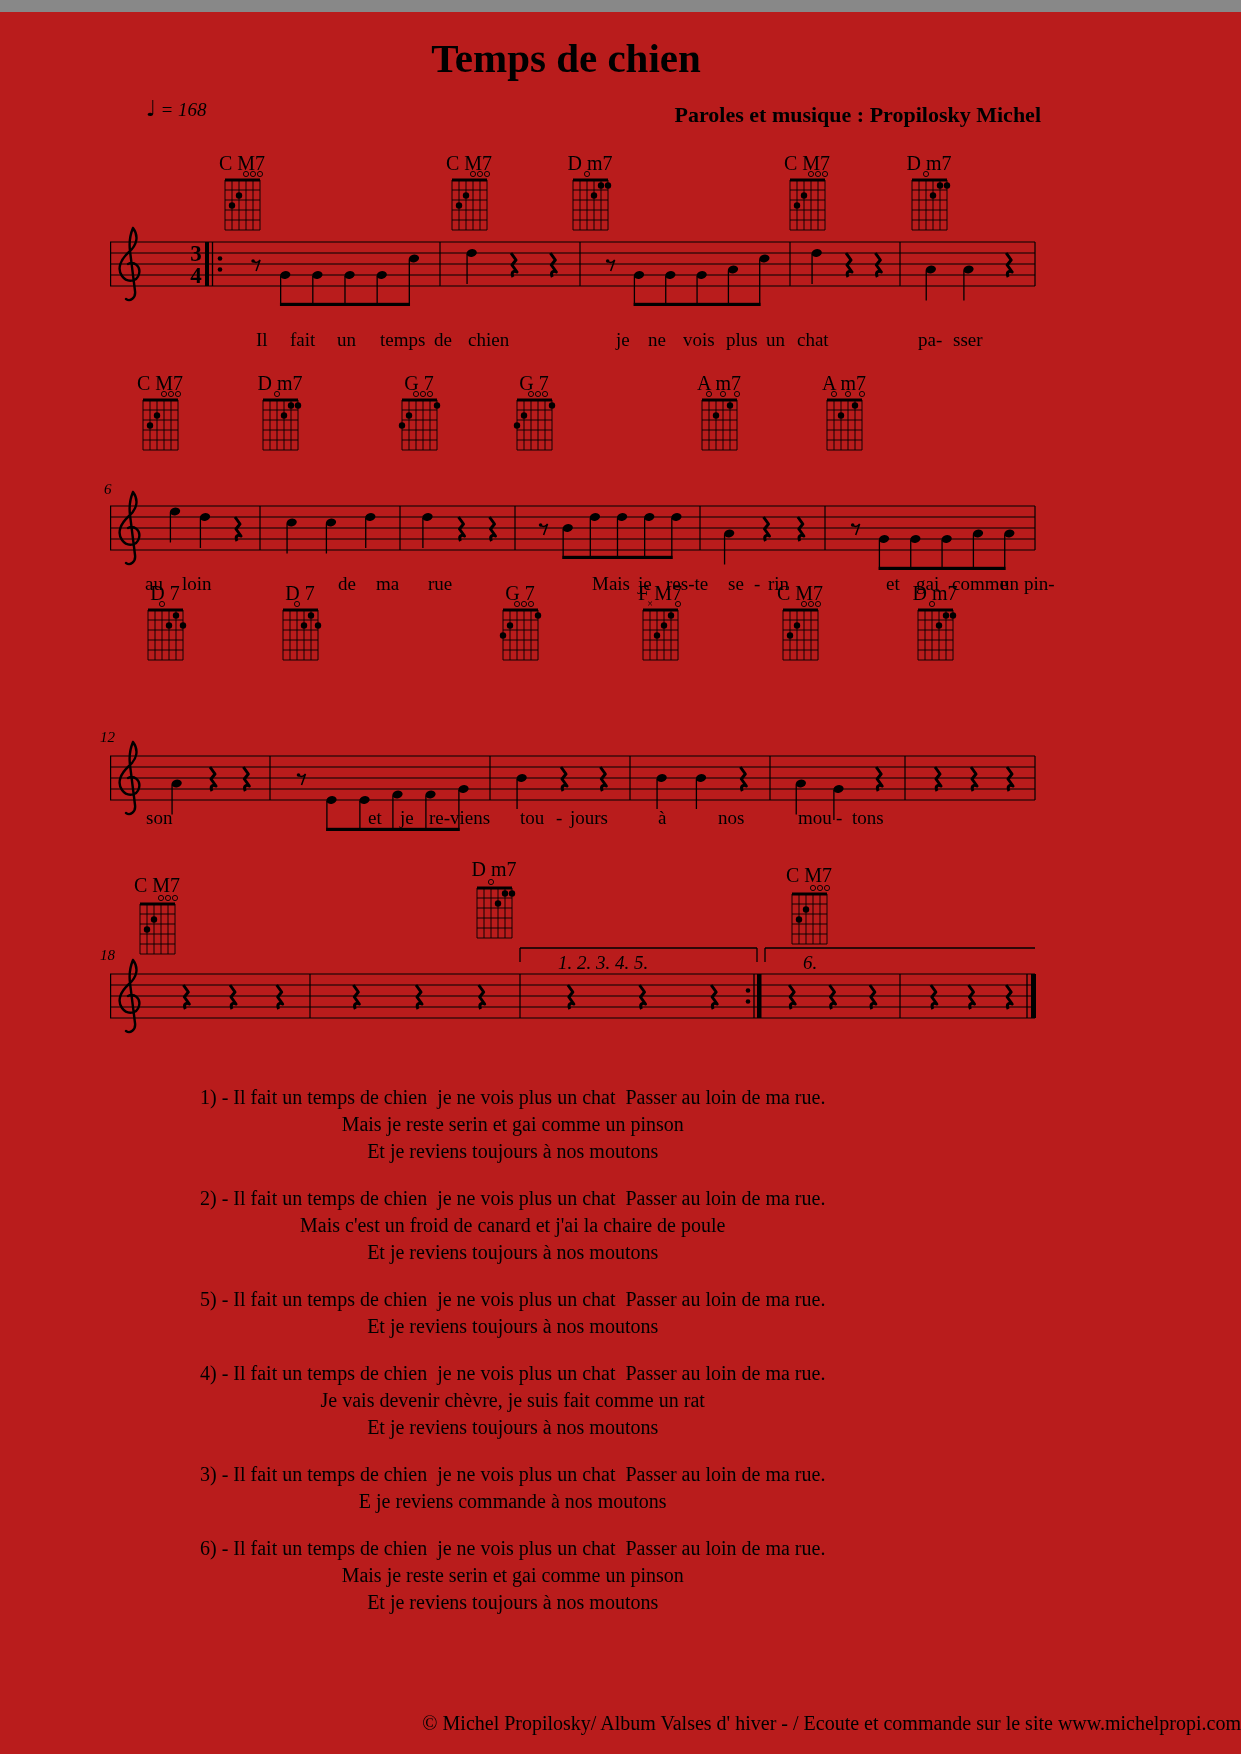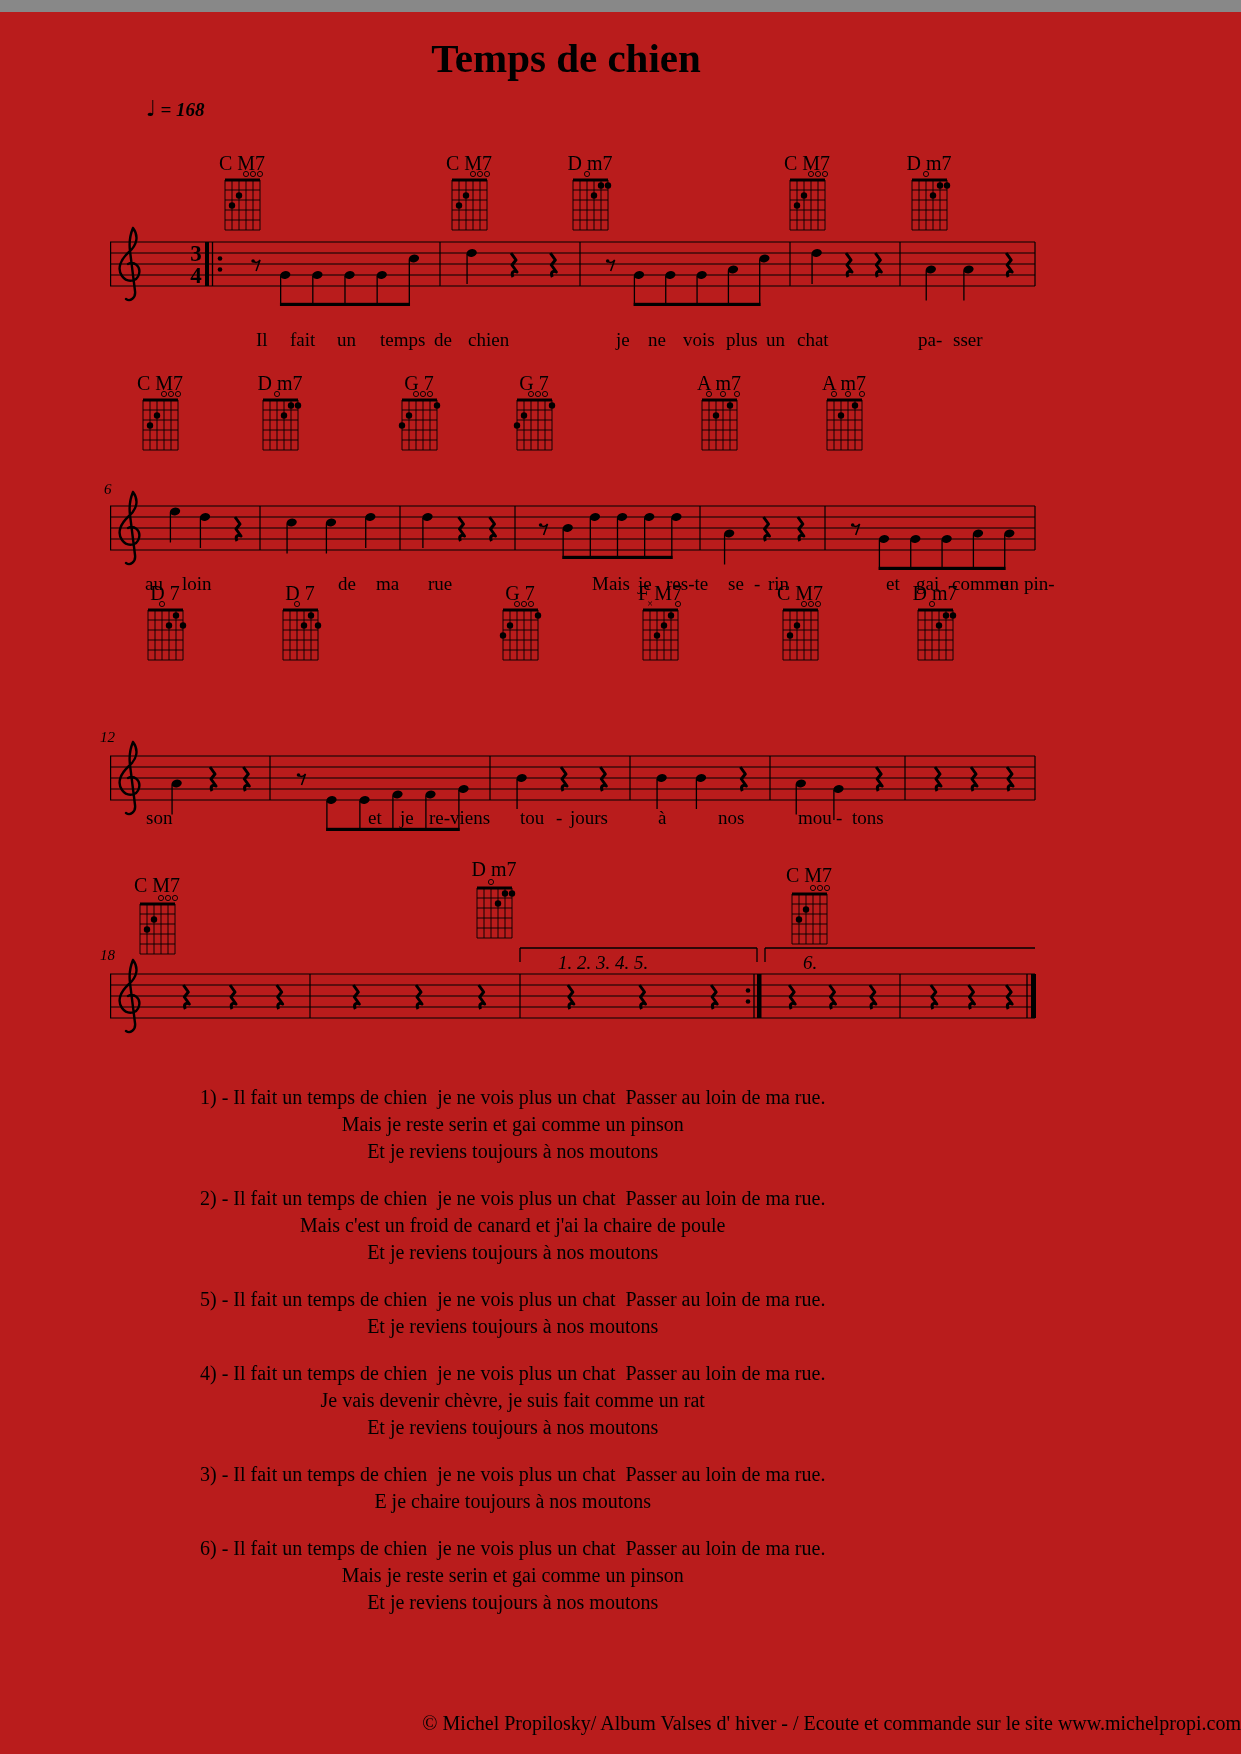--- a/index.html
+++ b/index.html
@@ -3,21 +3,21 @@
 <meta charset="utf-8">
 <style>
   html,body{margin:0;padding:0;background:#888;}
   .page{position:relative;width:1241px;height:1754px;background:#b91c1c;margin:12px auto;
         font-family:"Liberation Serif",serif;color:#000;overflow:hidden;}
   #music{position:absolute;top:0;left:0;}
   .title{position:absolute;top:22px;left:0;width:1132px;text-align:center;
          font-size:41px;font-weight:bold;letter-spacing:0px;}
   .tempo{position:absolute;top:84px;left:146px;}
   .tempo-note{font-family:"DejaVu Sans",sans-serif;font-size:22px;}
-  .tempo-val{font-style:italic;font-weight:bold;font-size:19px;}
+  .tempo-val{font-style:italic;font-weight:normal;font-size:19px;}
   .credit{position:absolute;top:90px;right:200px;font-size:22px;font-weight:bold;}
   .verses{position:absolute;left:200px;top:1072px;font-size:20px;line-height:27px;}
   .verse{margin-bottom:20px;}
   .verse-line{white-space:pre-wrap;text-align:center;}
   .footer{position:absolute;top:1700px;left:0;width:100%;text-align:right;font-size:20px;}
   #music text{font-family:"Liberation Serif",serif;fill:#000;}
   #music .chord-label{font-size:20px;}
   #music .lyric{font-size:19px;}
   #music .mnum{font-size:15px;font-style:italic;}
   #music .volta-text{font-size:19px;font-style:italic;}
@@ -26,20 +26,21 @@
 </style>
 </head>
 <body>
 
 <div class="page">
   <div class="title">Temps de chien</div>
   <div class="tempo">
     <span class="tempo-note">♩</span>
     <span class="tempo-val">= 168</span>
   </div>
+  <div class="credit">Paroles et musique : Propilosky Michel</div>
 
   <svg id="music" width="1241" height="1754">
       <g>
         <line x1="110" y1="230" x2="1035" y2="230" stroke="#000" stroke-width="1.1"></line>
         <line x1="110" y1="241" x2="1035" y2="241" stroke="#000" stroke-width="1.1"></line>
         <line x1="110" y1="252" x2="1035" y2="252" stroke="#000" stroke-width="1.1"></line>
         <line x1="110" y1="263" x2="1035" y2="263" stroke="#000" stroke-width="1.1"></line>
         <line x1="110" y1="274" x2="1035" y2="274" stroke="#000" stroke-width="1.1"></line>
         <line x1="110.6" y1="230" x2="110.6" y2="274" stroke="#000" stroke-width="1.2"></line>
         <path d="M 133 216 C 139 224 137 233 129 240 C 120 248 117 257 122 264 C 127 271 137 270 139 262 C 141 254 134 249 128 252 M 133 216 C 130 223 129 231 130 239 L 135 279 C 136 286 130 290 126 287" fill="none" stroke="#000" stroke-width="2.4" stroke-linecap="round"></path>
@@ -701,21 +702,21 @@
       <div class="verse-line">5) - Il fait un temps de chien  je ne vois plus un chat  Passer au loin de ma rue.</div>
       <div class="verse-line">Et je reviens toujours à nos moutons</div>
     </div>
     <div class="verse">
       <div class="verse-line">4) - Il fait un temps de chien  je ne vois plus un chat  Passer au loin de ma rue.</div>
       <div class="verse-line">Je vais devenir chèvre, je suis fait comme un rat</div>
       <div class="verse-line">Et je reviens toujours à nos moutons</div>
     </div>
     <div class="verse">
       <div class="verse-line">3) - Il fait un temps de chien  je ne vois plus un chat  Passer au loin de ma rue.</div>
-      <div class="verse-line">E je chaire toujours à nos moutons</div>
+      <div class="verse-line">E je reviens commande à nos moutons</div>
     </div>
     <div class="verse">
       <div class="verse-line">6) - Il fait un temps de chien  je ne vois plus un chat  Passer au loin de ma rue.</div>
       <div class="verse-line">Mais je reste serin et gai comme un pinson</div>
       <div class="verse-line">Et je reviens toujours à nos moutons</div>
     </div>
   </div>
 
   <div class="footer">© Michel Propilosky/ Album Valses d' hiver - / Ecoute et commande sur le site www.michelpropi.com</div>
 </div>

